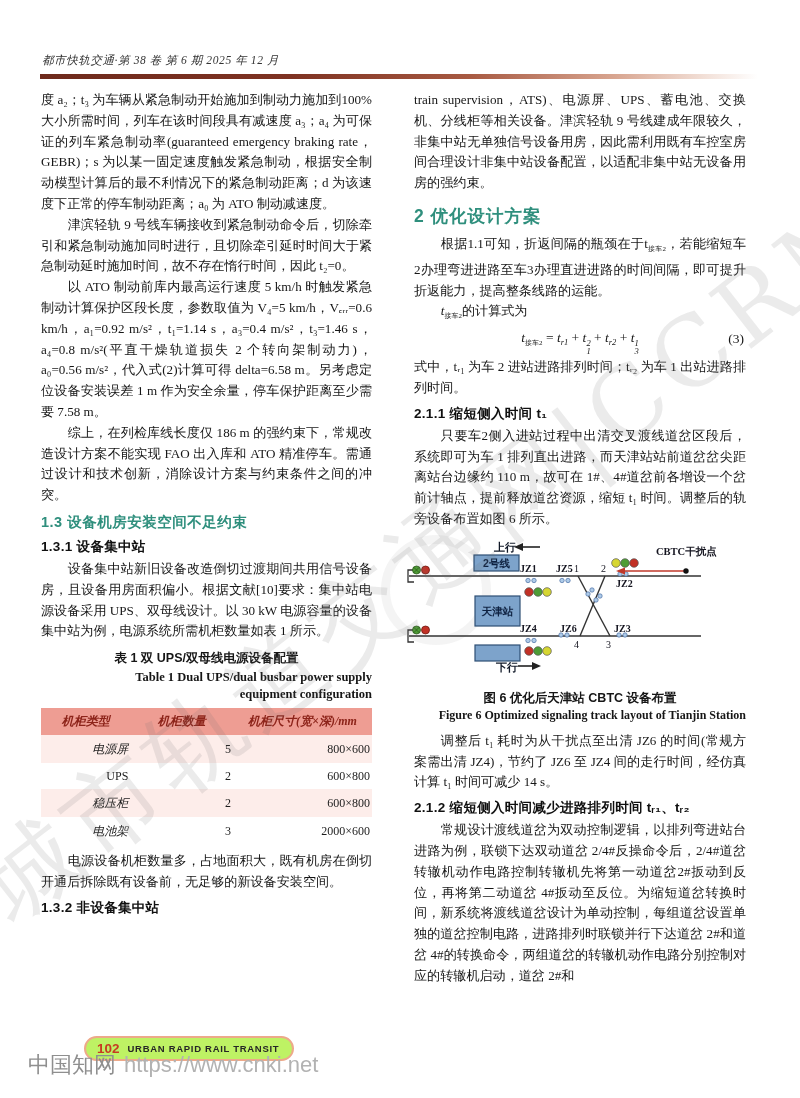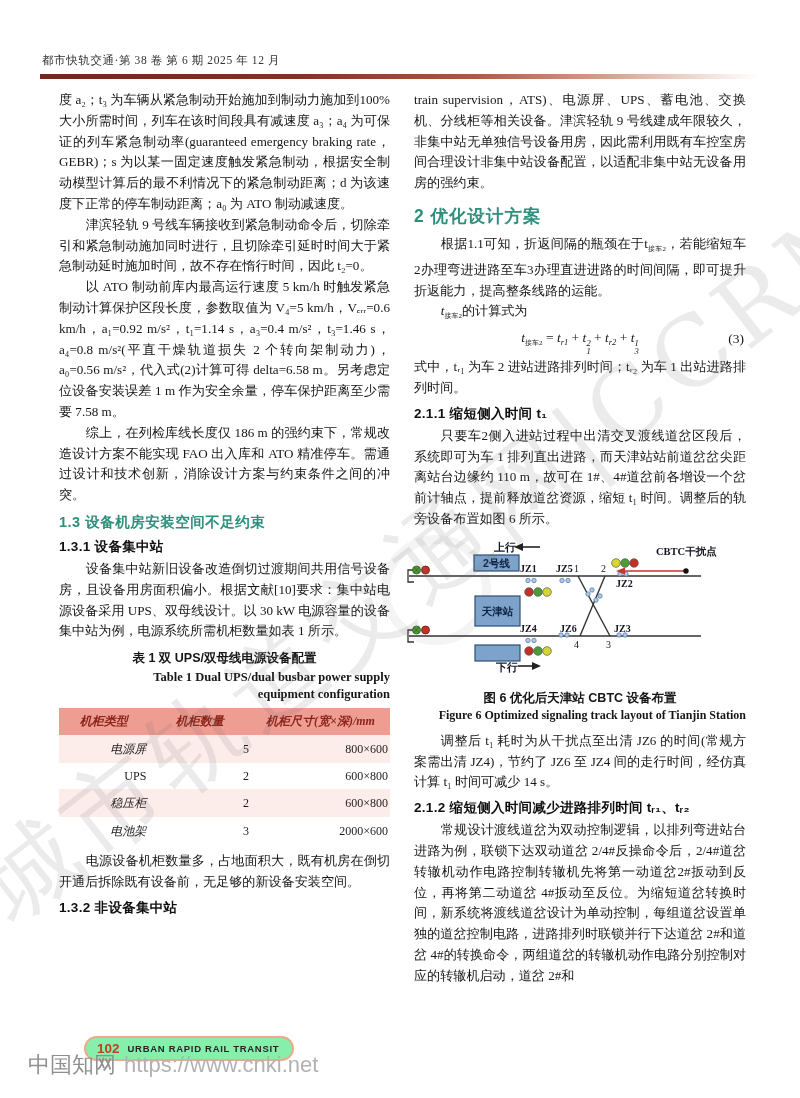--- a/index.html
+++ b/index.html
@@ -1,37 +1,37 @@
 <!DOCTYPE html>
 <html><head>
 <meta charset="utf-8">
 <style>
   html,body{margin:0;padding:0;background:#e8e8e8;}
   #page{position:relative;width:800px;height:1098px;background:#ffffff;overflow:hidden;
         font-family:"Liberation Serif","DejaVu Serif",serif;color:#161616;}
 
   
-  .jline{position:absolute;left:42px;top:53px;font-size:11.5px;color:#333;letter-spacing:0.6px;}
+  .jline{position:absolute;left:42px;top:53px;font-size:11.5px;color:#333;letter-spacing:0.6px;font-style:italic;}
   .hbar{position:absolute;left:40px;top:74px;width:718px;height:5px;
         background:linear-gradient(to right,#6e2a1c 0%,#7e3222 35%,#a85a42 60%,#d8a590 80%,#f3e2da 93%,rgba(255,255,255,0) 100%);}
 
   
   .wm-diag{position:absolute;left:-6px;top:836px;transform:rotate(-38deg);transform-origin:0 50%;
            font-size:96px;letter-spacing:8px;color:rgba(110,110,110,0.14);white-space:nowrap;
            font-family:"DejaVu Serif",serif;pointer-events:none;z-index:5;}
   .wm-ring{position:absolute;left:381px;top:535px;width:92px;height:92px;border-radius:50%;
            border:9px solid rgba(150,150,150,0.10);z-index:1;}
   .wm-cnki{position:absolute;left:28px;top:1050px;font-size:22px;color:#8f8f8f;z-index:6;
            font-family:"Liberation Sans",sans-serif;}
   .wm-url{position:absolute;left:124px;top:1052px;font-size:22px;color:#b2b2b2;z-index:6;
           font-family:"Liberation Sans",sans-serif;}
 
   
   .col{position:absolute;top:90px;width:331px;z-index:3;}
-  .col-l{left:59px;}
+  .col-l{left:41px;}
   .col-r{left:414px;width:332px;}
   .col p{margin:0;font-size:13.1px;line-height:20.8px;text-align:justify;}
   .ind{text-indent:2.05em;}
   .h-teal{font-family:"Liberation Sans",sans-serif;color:#2f8f7d;font-weight:600;
           font-size:14.5px;margin:7px 0 4px;letter-spacing:0.5px;}
   .h-teal-big{font-family:"Liberation Sans",sans-serif;color:#2f8f7d;font-weight:700;
           font-size:17.5px;margin:10px 0 6px;letter-spacing:1px;}
   .h-blk{font-family:"Liberation Sans",sans-serif;color:#101010;font-weight:700;
          font-size:13.5px;margin:6px 0 3px;letter-spacing:0.3px;}
 
@@ -60,21 +60,21 @@
              font-size:12.5px;margin:3px 0 1px;}
   .figcap-en{text-align:right;font-weight:700;font-size:12px;margin:0 0 8px;}
   svg text{font-family:"Liberation Serif","DejaVu Serif",serif;}
   .jz{font-size:10px;font-weight:700;fill:#14141f;}
   .num{font-size:10px;fill:#14141f;}
   .cn-label{font-size:11px;font-weight:700;fill:#101827;font-family:"Liberation Sans",sans-serif;}
   .boxtxt{font-size:10.5px;font-weight:700;fill:#0e2140;font-family:"Liberation Sans",sans-serif;}
 
   
   .pill{position:absolute;left:84px;top:1036px;display:inline-flex;align-items:center;gap:8px;
-        border:2px solid #eda98a;border-radius:14px;padding:3px 13px 3px 11px;background:#86efac;z-index:4;
+        border:2px solid #eda98a;border-radius:14px;padding:3px 13px 3px 11px;background:#bef264;z-index:4;
         font-family:"Liberation Sans",sans-serif;}
   .pagenum{color:#c63b22;font-weight:700;font-size:13.5px;}
   .jname-en{font-size:9.5px;font-weight:700;letter-spacing:0.7px;color:#262626;}
 </style>
 </head>
 <body>
 
 <div id="page">
 
   <div class="wm-diag">城市轨道交通网|CCRM</div>

